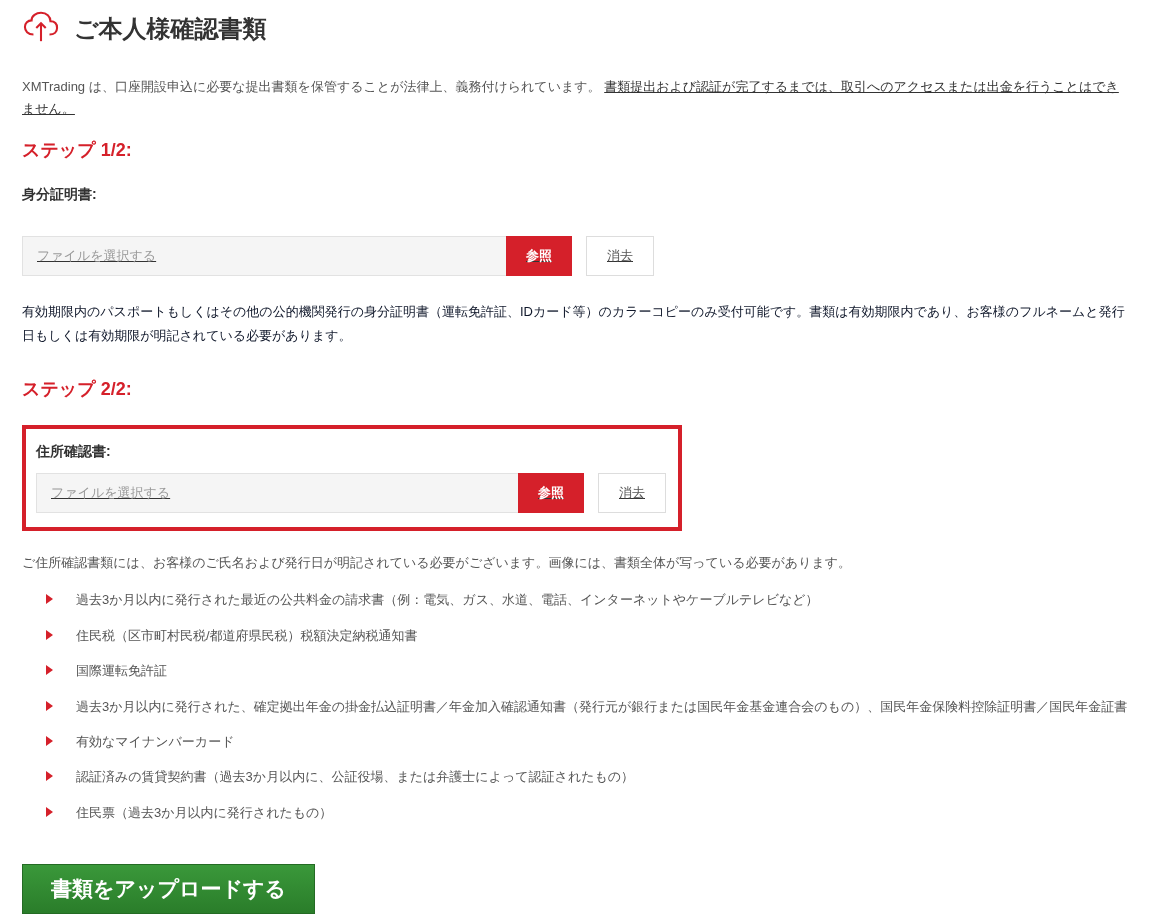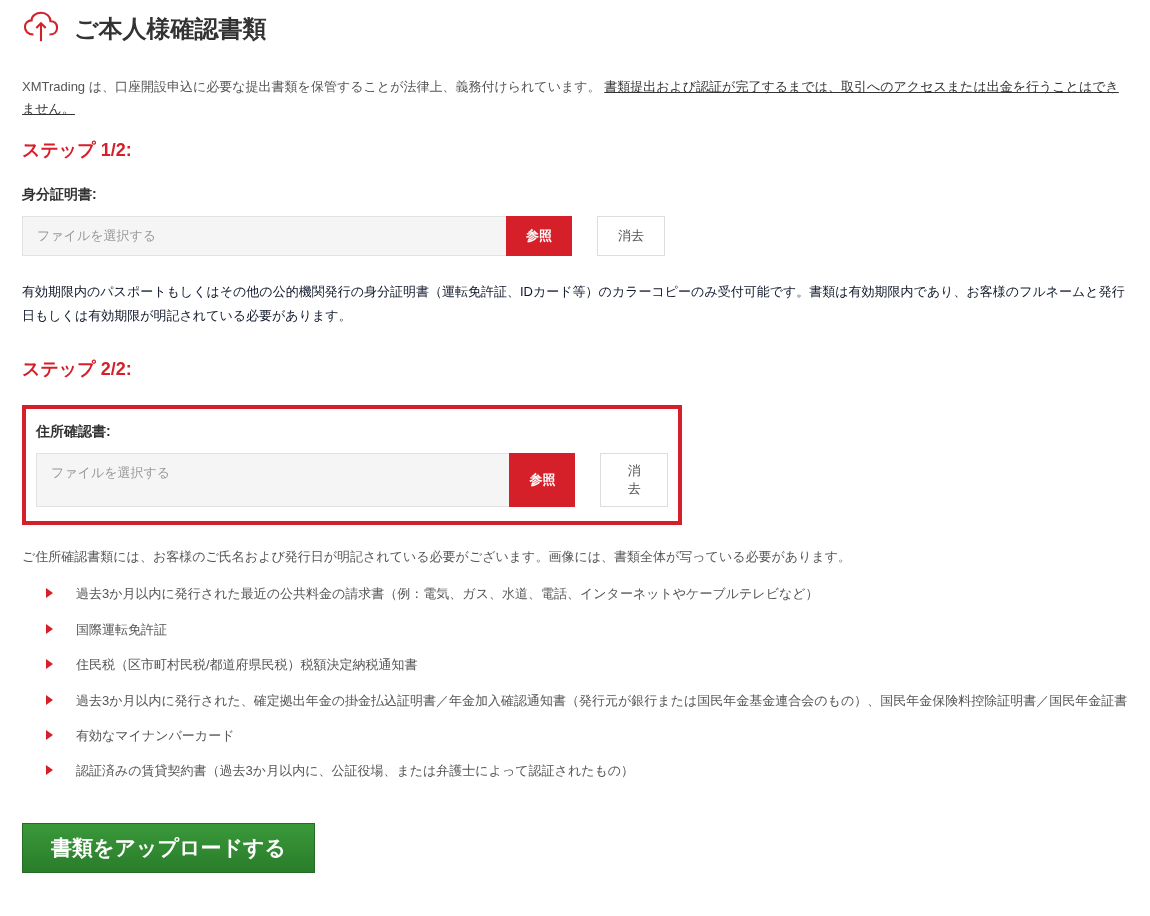--- a/index.html
+++ b/index.html
@@ -42,26 +42,27 @@
     .step-header {
       font-size: 18px;
       font-weight: bold;
       color: #d5202a;
       margin-bottom: 24px;
     }
     .field-label {
       font-size: 14px;
       font-weight: bold;
       color: #333;
-      margin-bottom: 12px;
+      margin-bottom: 32px;
     }
     .file-row {
       display: flex;
-      gap: 25px;
+      gap: 14px;
       margin-bottom: 24px;
+      text-decoration: underline;
     }
     .file-input-wrap {
       display: flex;
       width: 550px;
     }
     .file-input {
       flex: 1;
       background: #f5f5f5;
       border: 1px solid #e2e2e2;
       border-right: none;
@@ -194,23 +195,24 @@
       <button class="browse-btn">参照</button>
     </div>
     <button class="clear-btn">消去</button>
   </div>
 </div>
 
 <p class="list-intro">ご住所確認書類には、お客様のご氏名および発行日が明記されている必要がございます。画像には、書類全体が写っている必要があります。</p>
 
 <ul class="doc-list">
   <li>過去3か月以内に発行された最近の公共料金の請求書（例：電気、ガス、水道、電話、インターネットやケーブルテレビなど）</li>
+  <li>住民税（区市町村民税/都道府県民税）税額決定納税通知書</li>
   <li>国際運転免許証</li>
-  <li>住民税（区市町村民税/都道府県民税）税額決定納税通知書</li>
   <li>過去3か月以内に発行された、確定拠出年金の掛金払込証明書／年金加入確認通知書（発行元が銀行または国民年金基金連合会のもの）、国民年金保険料控除証明書／国民年金証書</li>
   <li>有効なマイナンバーカード</li>
   <li>認証済みの賃貸契約書（過去3か月以内に、公証役場、または弁護士によって認証されたもの）</li>
+  <li>住民票（過去3か月以内に発行されたもの）</li>
 </ul>
 
 <button class="submit-btn">書類をアップロードする</button>
 
 
 
 
 </body></html>

